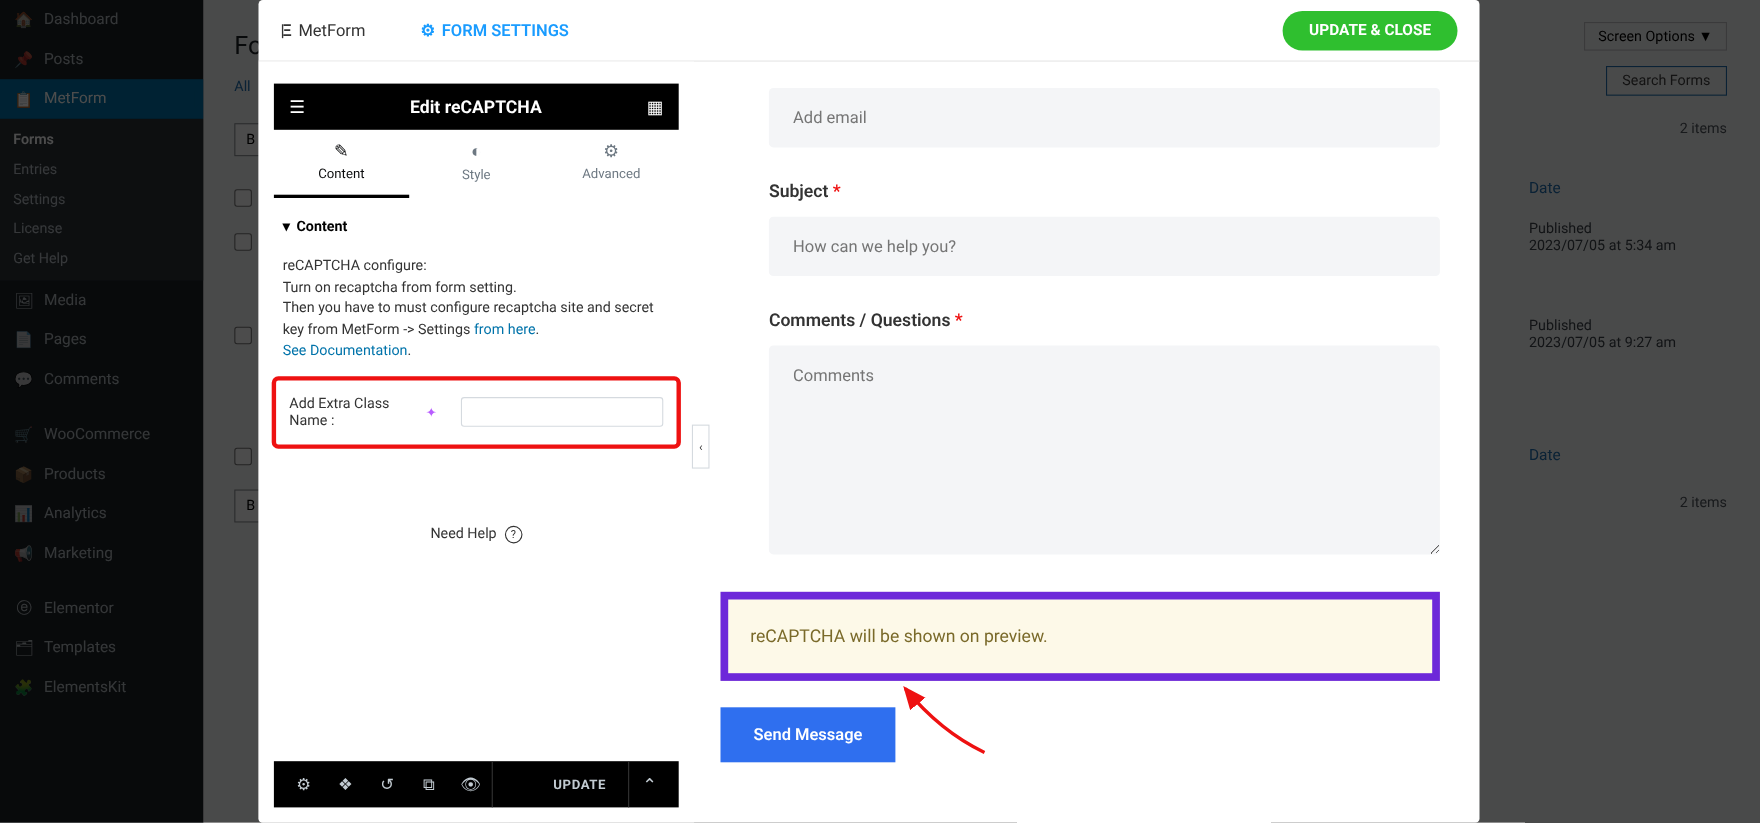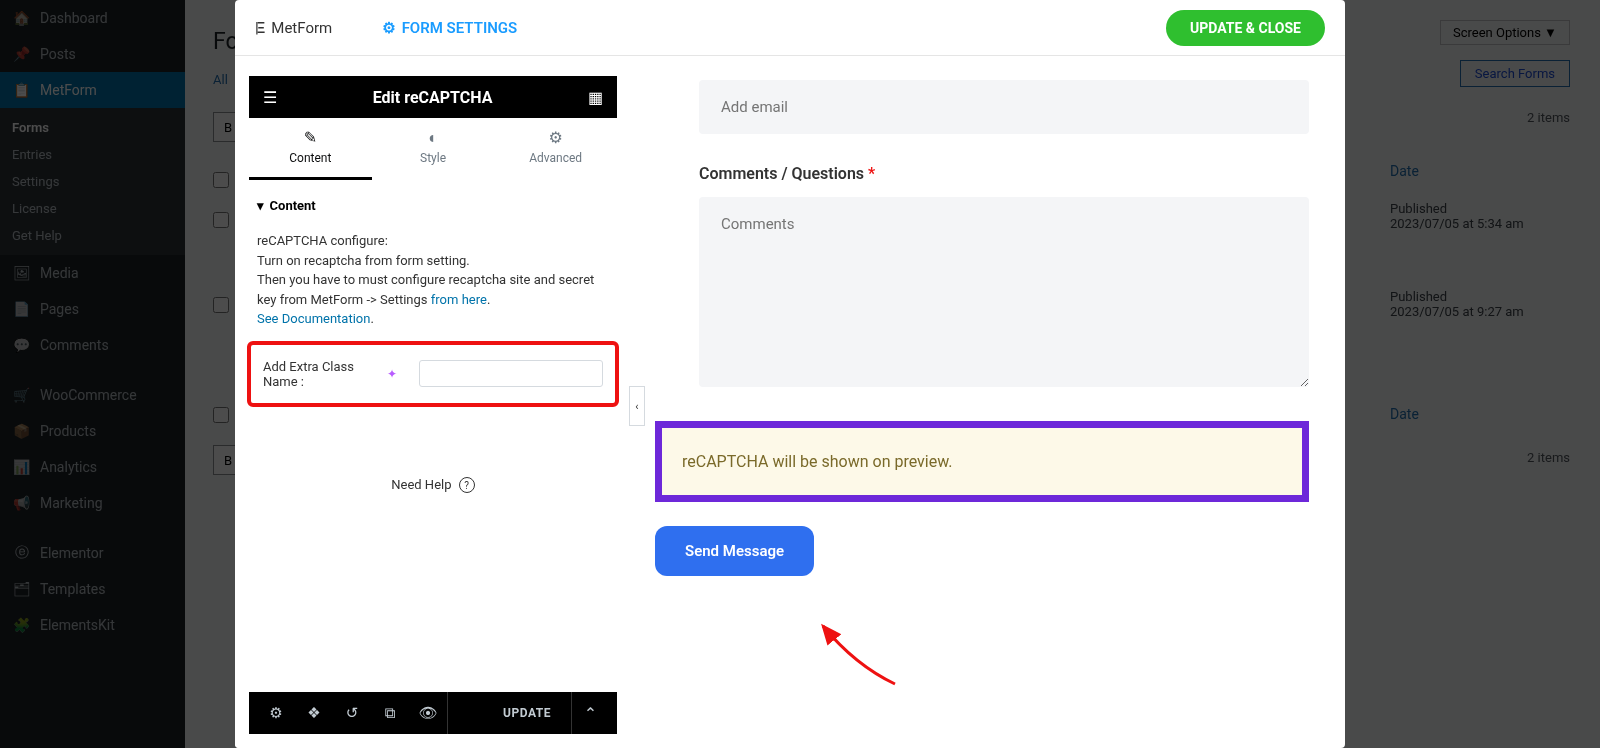--- a/index.html
+++ b/index.html
@@ -12,21 +12,21 @@
 .wp-sidebar .item.active::after { content: ''; position: absolute; right: -8px; top: 50%; transform: translateY(-50%); border: 8px solid transparent; border-left-color: #0073aa; }
 .wp-sidebar .item .icn { width: 20px; height: 20px; margin-right: 8px; display: inline-flex; align-items: center; justify-content: center; }
 .wp-sidebar .sub { background: #2c3338; padding: 6px 0; }
 .wp-sidebar .sub .subitem { padding: 6px 12px; color: rgba(240,246,252,0.7); font-size: 13px; cursor: pointer; }
 .wp-sidebar .sub .subitem.sel { color: #fff; font-weight: 600; }
 
 
 .bg-page { position: absolute; left: 185px; top: 0; right: 0; height: 100%; background: #f6f7f7; }
 .bg-page .topright { position: absolute; right: 30px; top: 20px; }
 .bg-page .screen-opt { background: #f6f7f7; border: 1px solid #c3c4c7; padding: 4px 12px; font-size: 13px; cursor: pointer; }
-.bg-page .search-forms { position: absolute; right: 30px; top: 60px; border: 1px solid #2271b1; color: #1d4ed8; padding: 5px 14px; font-size: 13px; background: #f6f7f7; cursor: pointer; }
+.bg-page .search-forms { position: absolute; right: 30px; top: 60px; border: 1px solid #2271b1; color: #404040; padding: 5px 14px; font-size: 13px; background: #f6f7f7; cursor: pointer; }
 .bg-page .items-count { position: absolute; right: 30px; top: 110px; font-size: 13px; color: #50575e; }
 .bg-page .items-count2 { position: absolute; right: 30px; top: 450px; font-size: 13px; color: #50575e; }
 .bg-page .datecol { position: absolute; right: 30px; top: 155px; width: 180px; }
 .bg-page .datehead { font-weight: 400; color: #2271b1; font-size: 14px; padding: 8px 0; }
 .bg-page .daterow { font-size: 13px; color: #3c434a; padding: 14px 0; }
 .bg-page .datehead2 { position: absolute; right: 30px; top: 398px; width: 180px; font-weight: 400; color: #2271b1; font-size: 14px; padding: 8px 0; }
 .bg-page .title-f { position: absolute; left: 28px; top: 28px; font-size: 23px; color: #1d2327; }
 .bg-page .all-link { position: absolute; left: 28px; top: 72px; font-size: 13px; color: #2271b1; }
 .bg-page .bulk { position: absolute; left: 28px; top: 112px; width: 30px; height: 30px; border: 1px solid #8c8f94; background: #fff; }
 .bg-page .cb { position: absolute; left: 28px; width: 16px; height: 40px; }
@@ -85,21 +85,21 @@
 .preview { flex: 1; padding: 24px 36px 24px 24px; overflow-y: scroll; position: relative; }
 .preview::-webkit-scrollbar { width: 14px; }
 .preview::-webkit-scrollbar-track { background: #f1f1f1; }
 .preview::-webkit-scrollbar-thumb { background: #c1c1c1; }
 .form-field { margin-bottom: 30px; margin-left: 44px; }
 .form-label { font-size: 16px; font-weight: 600; color: #333; margin-bottom: 14px; display: block; }
 .req { color: #e11; }
 .form-input { width: 100%; background: #f4f5f7; border: none; padding: 18px 22px; font-size: 15px; border-radius: 4px; color: #6d7882; }
 .form-textarea { width: 100%; background: #f4f5f7; border: none; padding: 18px 22px; font-size: 15px; border-radius: 4px; color: #6d7882; height: 190px; resize: both; font-family: inherit; }
 .recaptcha-notice { background: #fdf9e8; border: 7px solid #6d28d9; padding: 24px 20px; font-size: 16px; color: #7a6a2a; margin-bottom: 24px; }
-.send-btn { background: #2f6fef; color: #fff; border: none; padding: 16px 30px; font-size: 15px; font-weight: 600; border-radius: 12px; cursor: pointer; }
+.send-btn { background: #2f6fef; color: #fff; border: none; padding: 16px 30px; font-size: 15px; font-weight: 600; border-radius: 0; cursor: pointer; }
 </style>
 </head>
 <body>
 
 <div class="wp-sidebar">
   <div class="item">
       <span class="icn">🏠</span>
       <span>Dashboard</span>
     </div>
   <div class="item">
@@ -244,20 +244,24 @@
         <span class="chev">⌃</span>
       </div>
       <div class="collapse-handle">‹</div>
     </div>
 
     <div class="preview">
       <div class="form-field">
         <input class="form-input" placeholder="Add email" style="">
       </div>
       <div class="form-field">
+        <label class="form-label"><span>Subject</span> <span class="req">*</span></label>
+        <input class="form-input" placeholder="How can we help you?" style="">
+      </div>
+      <div class="form-field">
         <label class="form-label"><span>Comments / Questions</span> <span class="req">*</span></label>
         <textarea class="form-textarea" placeholder="Comments" style=""></textarea>
       </div>
       <div class="recaptcha-notice">reCAPTCHA will be shown on preview.</div>
       <button class="send-btn">Send Message</button>
     </div>
   </div>
 
   <svg class="red-arrow" width="110" height="90">
     <defs>

